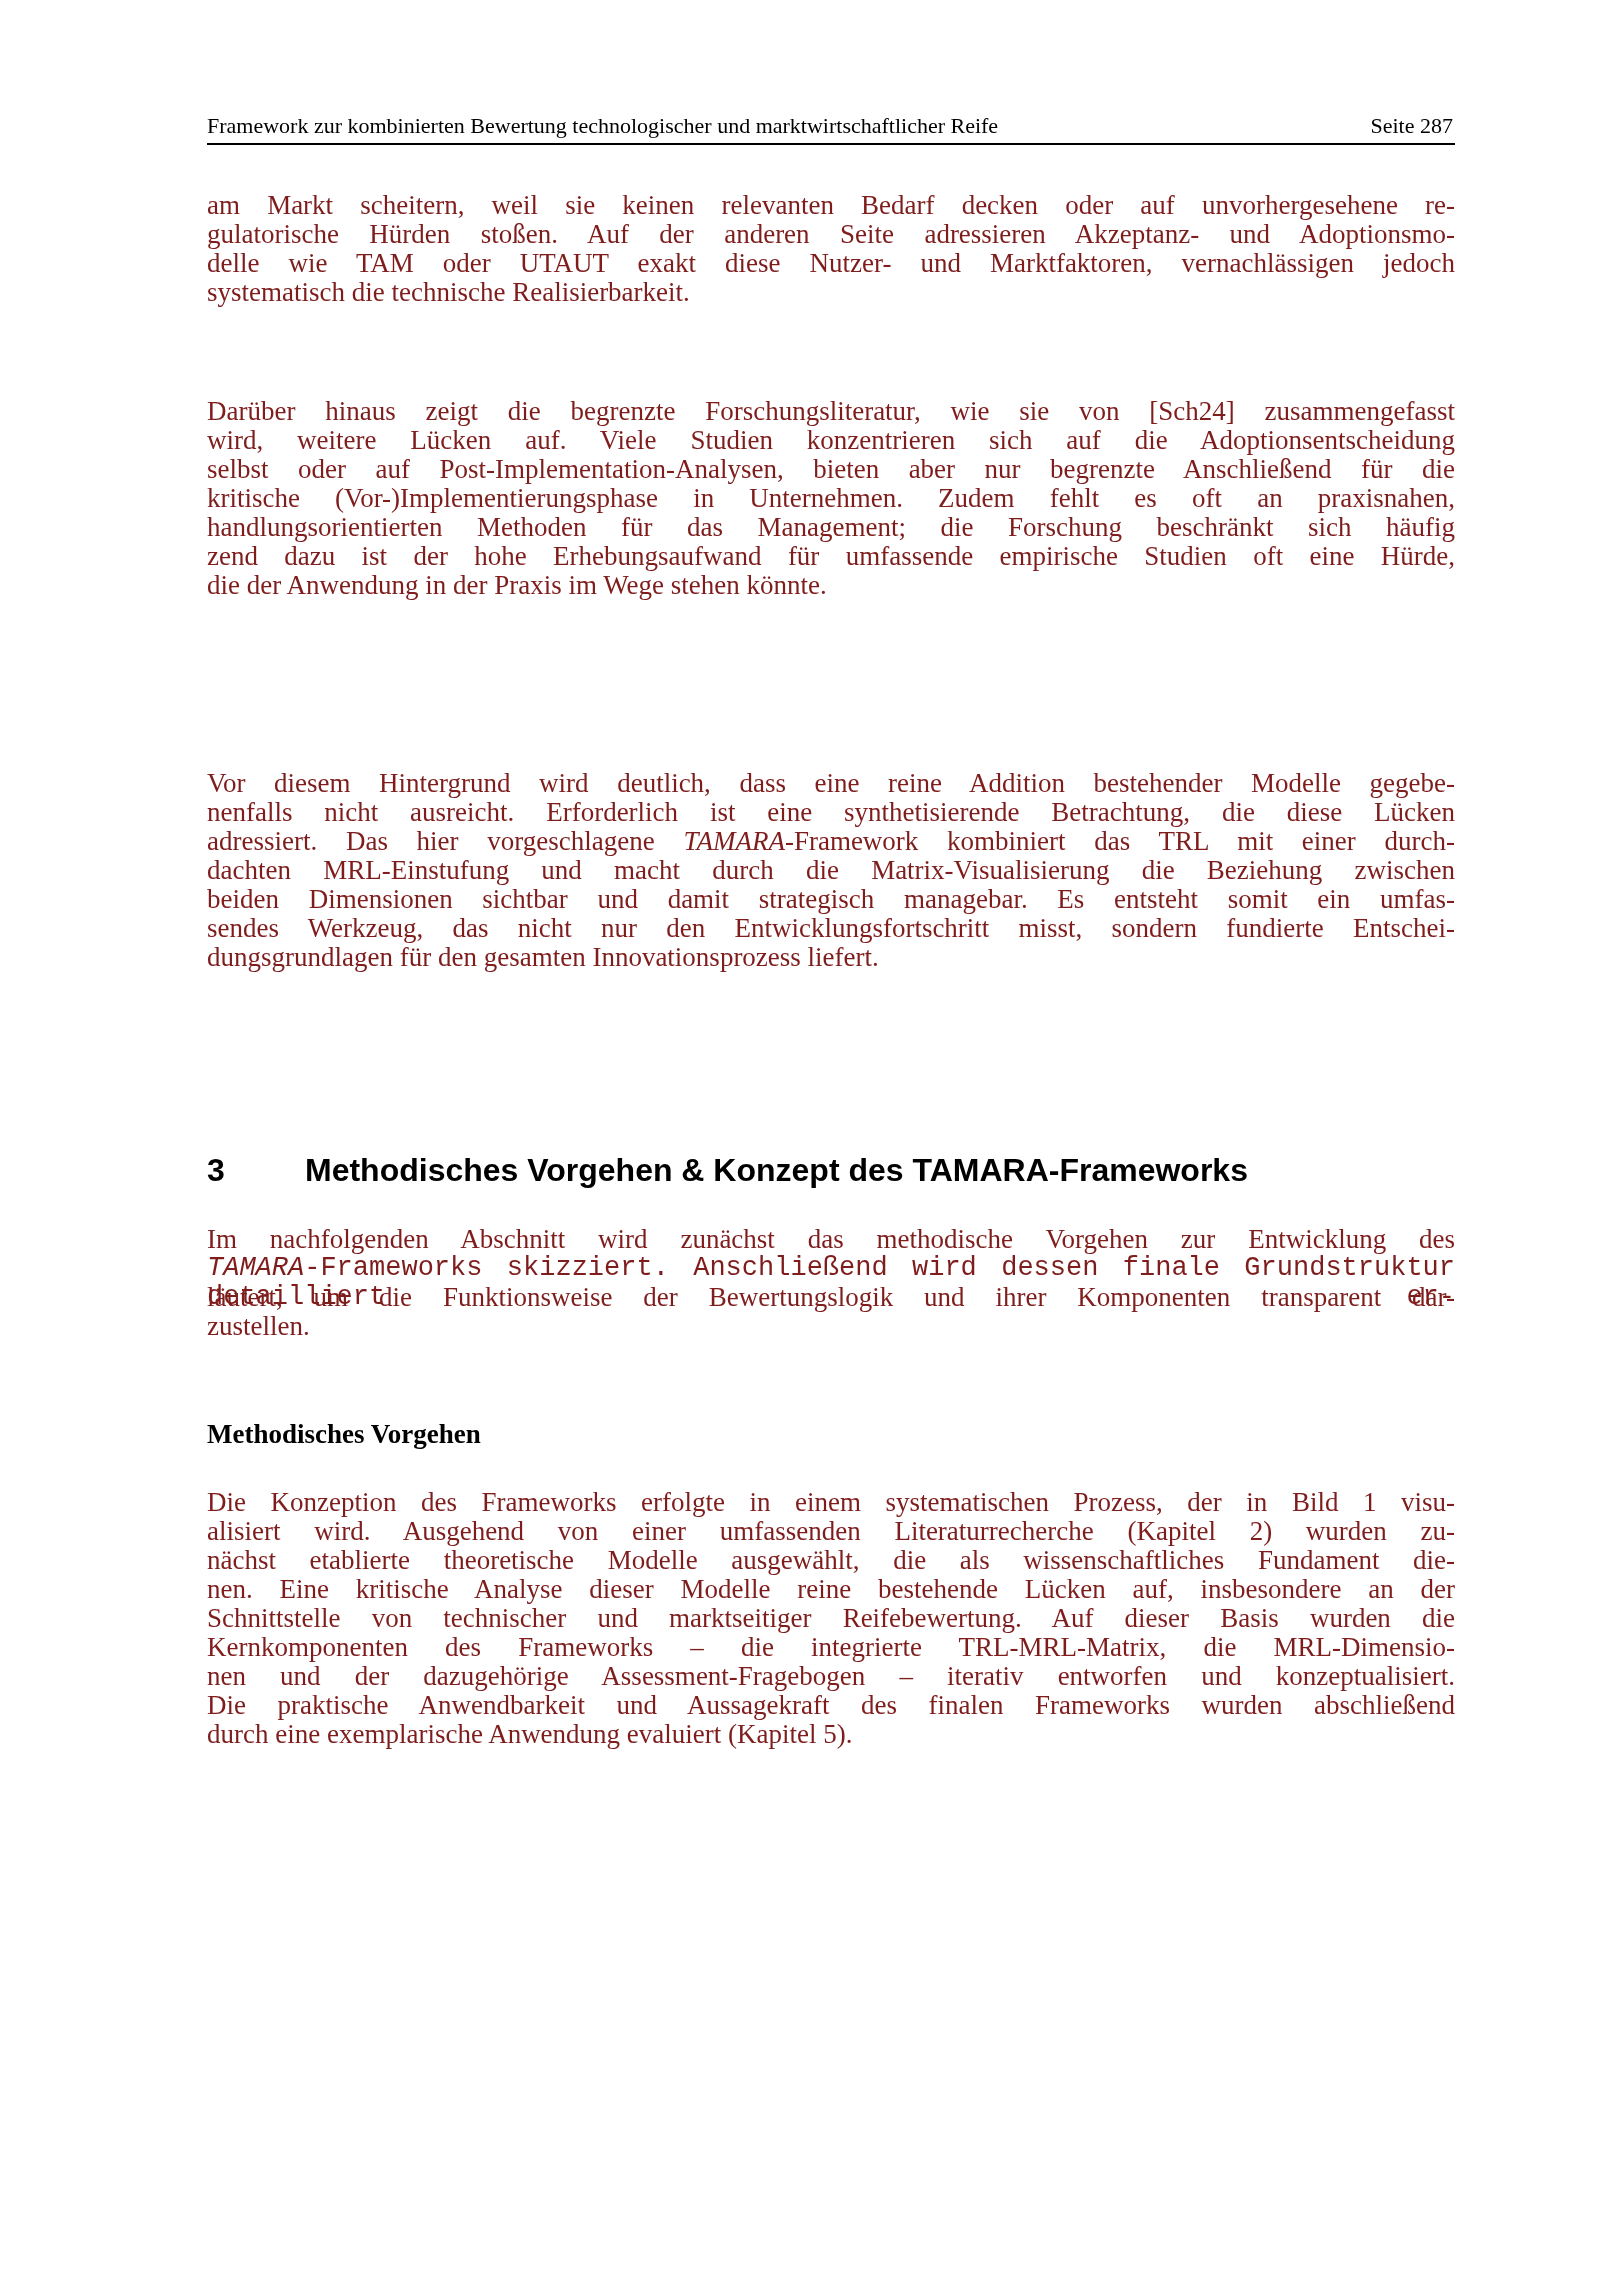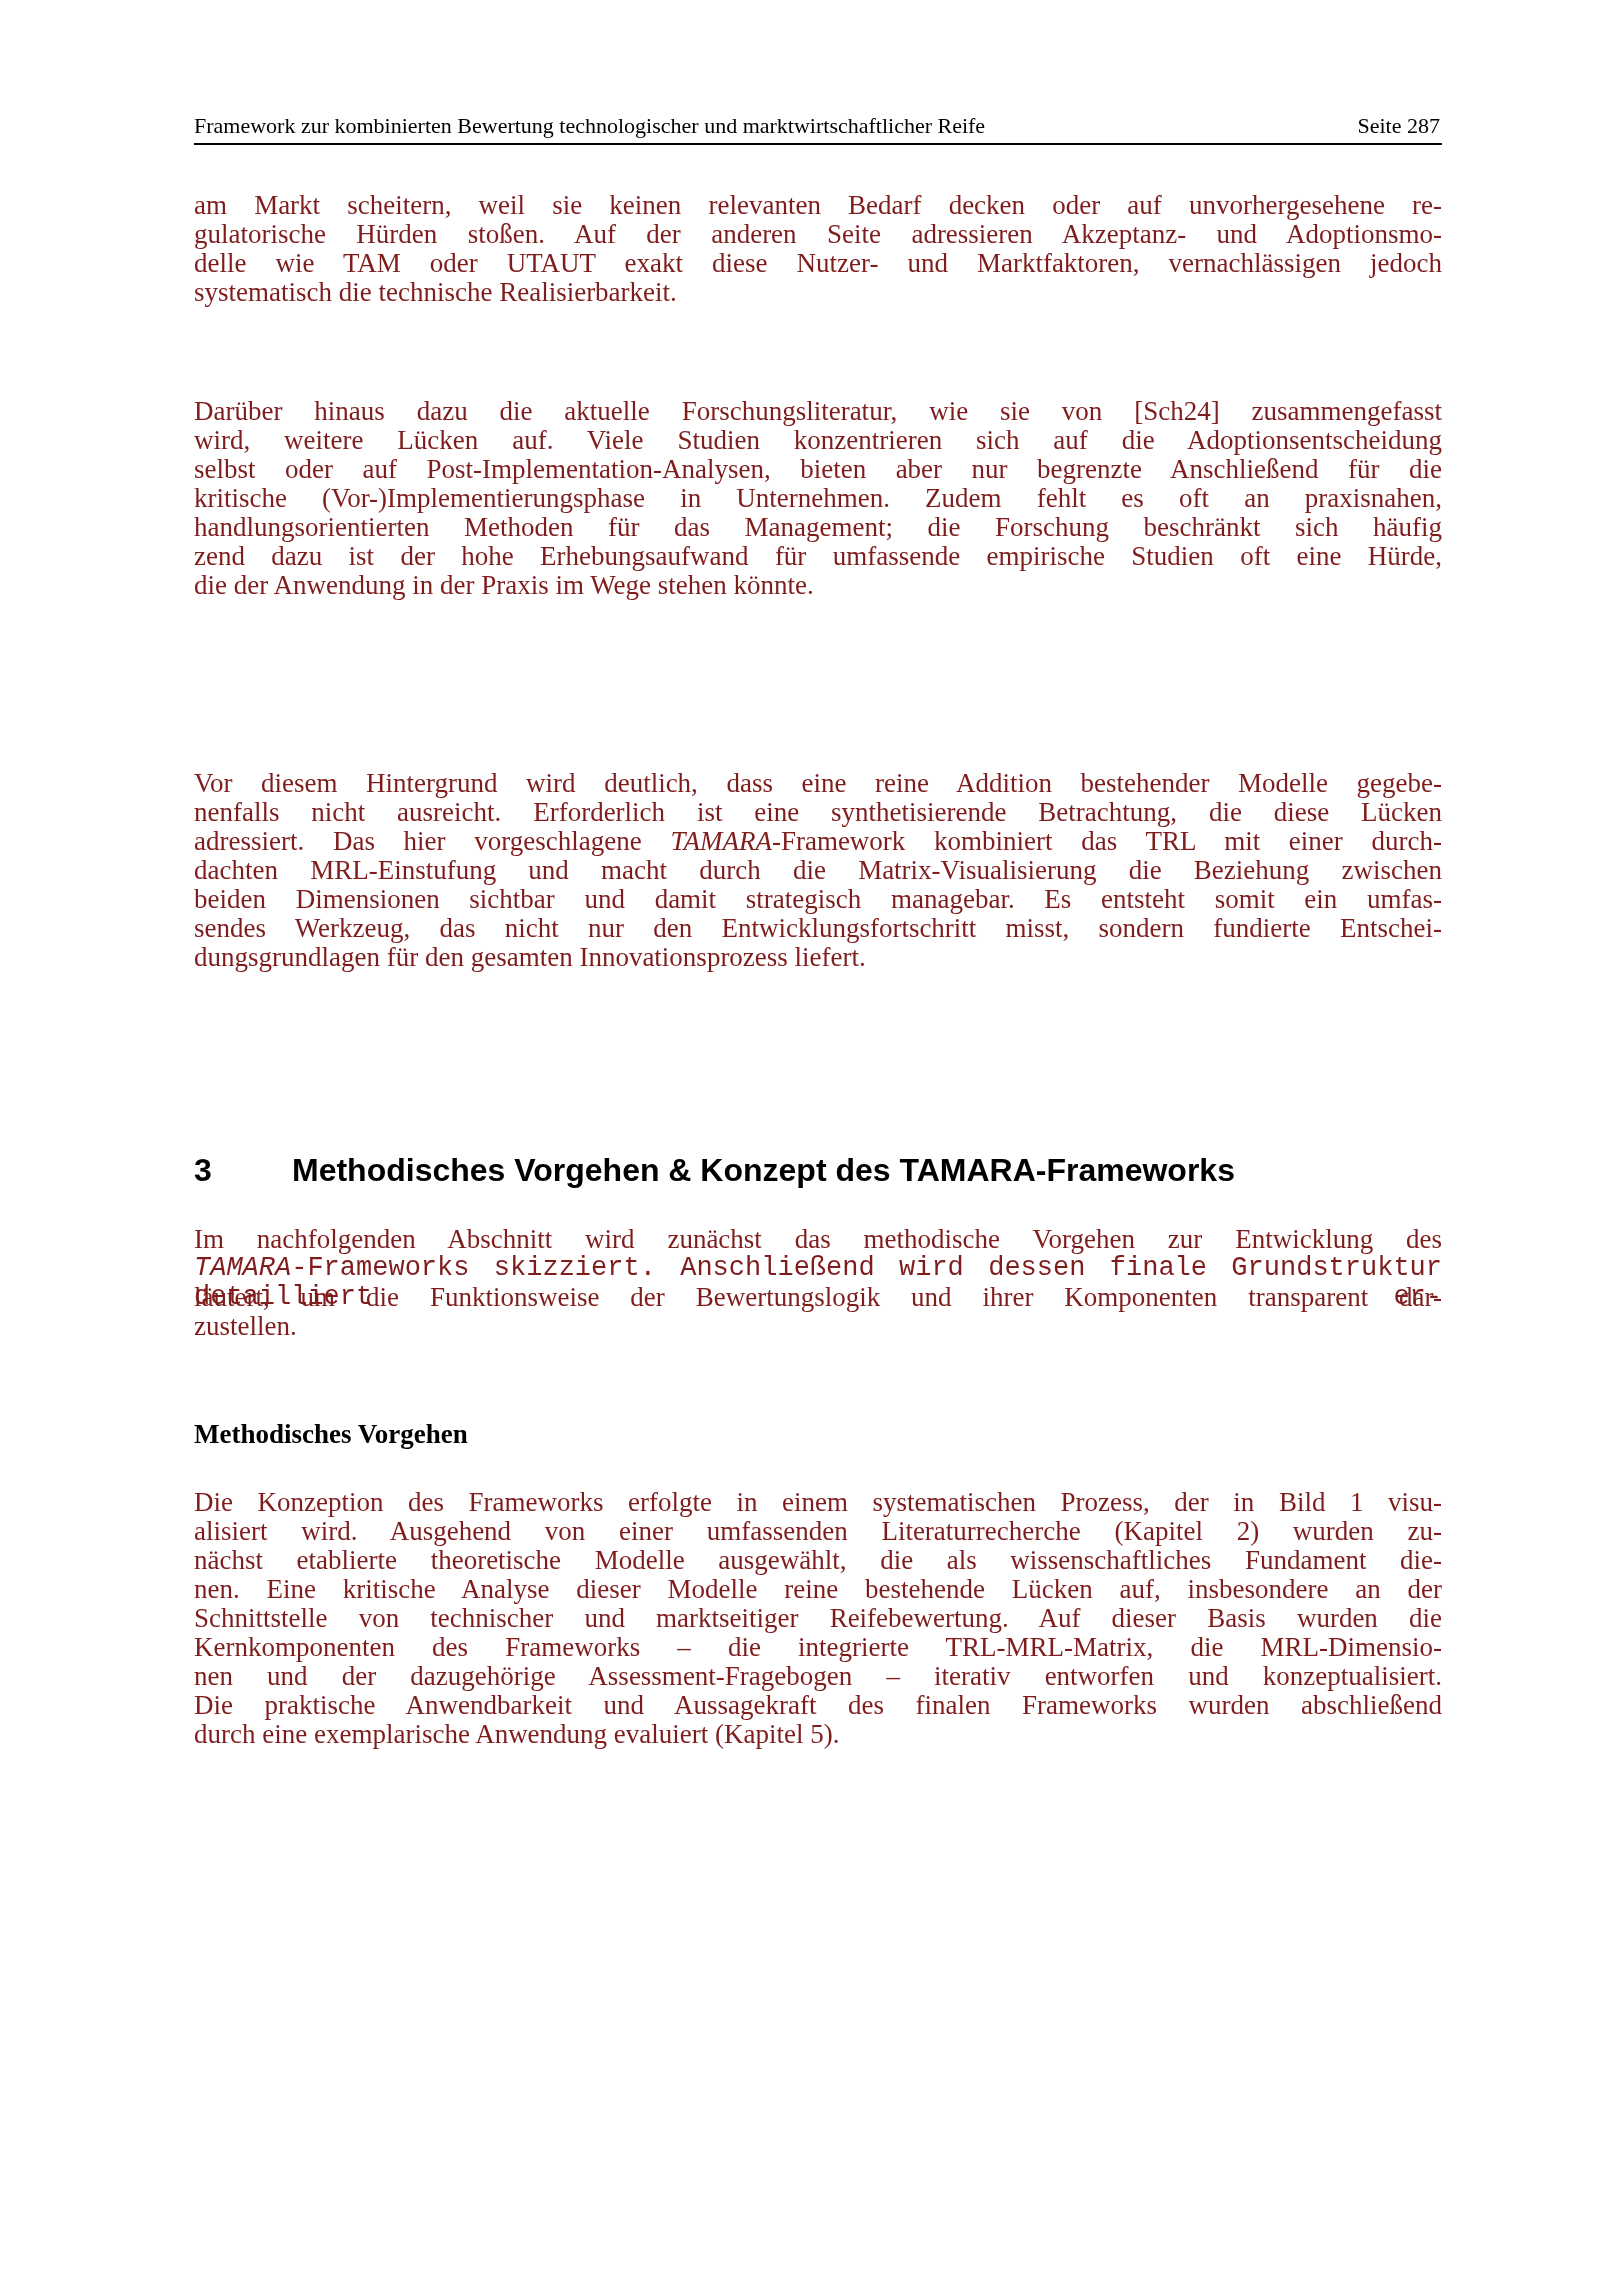--- a/index.html
+++ b/index.html
@@ -1,17 +1,17 @@
 <!DOCTYPE html>
 <html><head>
 <meta charset="utf-8">
 <style>
   html, body { margin: 0; padding: 0; background: #ffffff; }
   body { width: 1621px; height: 2293px; position: relative; overflow: hidden; }
-  .page { position: absolute; left: 0; top: 0; width: 1443px; height: 2293px; background: #fff; }
+  .page { position: absolute; left: 13px; top: 0; width: 1443px; height: 2293px; background: #fff; }
   .header {
     position: absolute; left: 194px; top: 110px; width: 1248px; height: 33px;
     border-bottom: 2px solid #000;
     font-family: "Liberation Serif", serif; font-size: 22px; color: #000;
   }
   .header .title { position: absolute; left: 0; top: 2.9px; white-space: nowrap; }
   .header .pagenum { position: absolute; right: 2px; top: 2.9px; white-space: nowrap; }
   .body-text {
     position: absolute; left: 194px; width: 1248px;
     font-family: "Liberation Serif", serif; font-size: 27px; line-height: 29px;
@@ -44,21 +44,21 @@
   </div>
 
   <div class="body-text" style="top:191px;">
     <span class="line" style="white-space: normal;">am Markt scheitern, weil sie keinen relevanten Bedarf decken oder auf unvorhergesehene re-</span>
     <span class="line" style="white-space: normal;">gulatorische Hürden stoßen. Auf der anderen Seite adressieren Akzeptanz- und Adoptionsmo-</span>
     <span class="line" style="white-space: normal;">delle wie TAM oder UTAUT exakt diese Nutzer- und Marktfaktoren, vernachlässigen jedoch</span>
     <span class="line last">systematisch die technische Realisierbarkeit.</span>
   </div>
 
   <div class="body-text" style="top:397px;">
-    <span class="line" style="white-space: normal;">Darüber hinaus dazu die aktuelle Forschungsliteratur, wie sie von [Sch24] zusammengefasst</span>
+    <span class="line" style="white-space: normal;">Darüber hinaus zeigt die begrenzte Forschungsliteratur, wie sie von [Sch24] zusammengefasst</span>
     <span class="line" style="white-space: normal;">wird, weitere Lücken auf. Viele Studien konzentrieren sich auf die Adoptionsentscheidung</span>
     <span class="line" style="white-space: normal;">selbst oder auf Post-Implementation-Analysen, bieten aber nur begrenzte Anschließend für die</span>
     <span class="line" style="white-space: normal;">kritische (Vor-)Implementierungsphase in Unternehmen. Zudem fehlt es oft an praxisnahen,</span>
     <span class="line" style="white-space: normal;">handlungsorientierten Methoden für das Management; die Forschung beschränkt sich häufig</span>
     <span class="line" style="white-space: normal;">zend dazu ist der hohe Erhebungsaufwand für umfassende empirische Studien oft eine Hürde,</span>
     <span class="line last">die der Anwendung in der Praxis im Wege stehen könnte.</span>
   </div>
 
   <div class="body-text" style="top:769px;">
     <span class="line" style="white-space: normal;">Vor diesem Hintergrund wird deutlich, dass eine reine Addition bestehender Modelle gegebe-</span>

